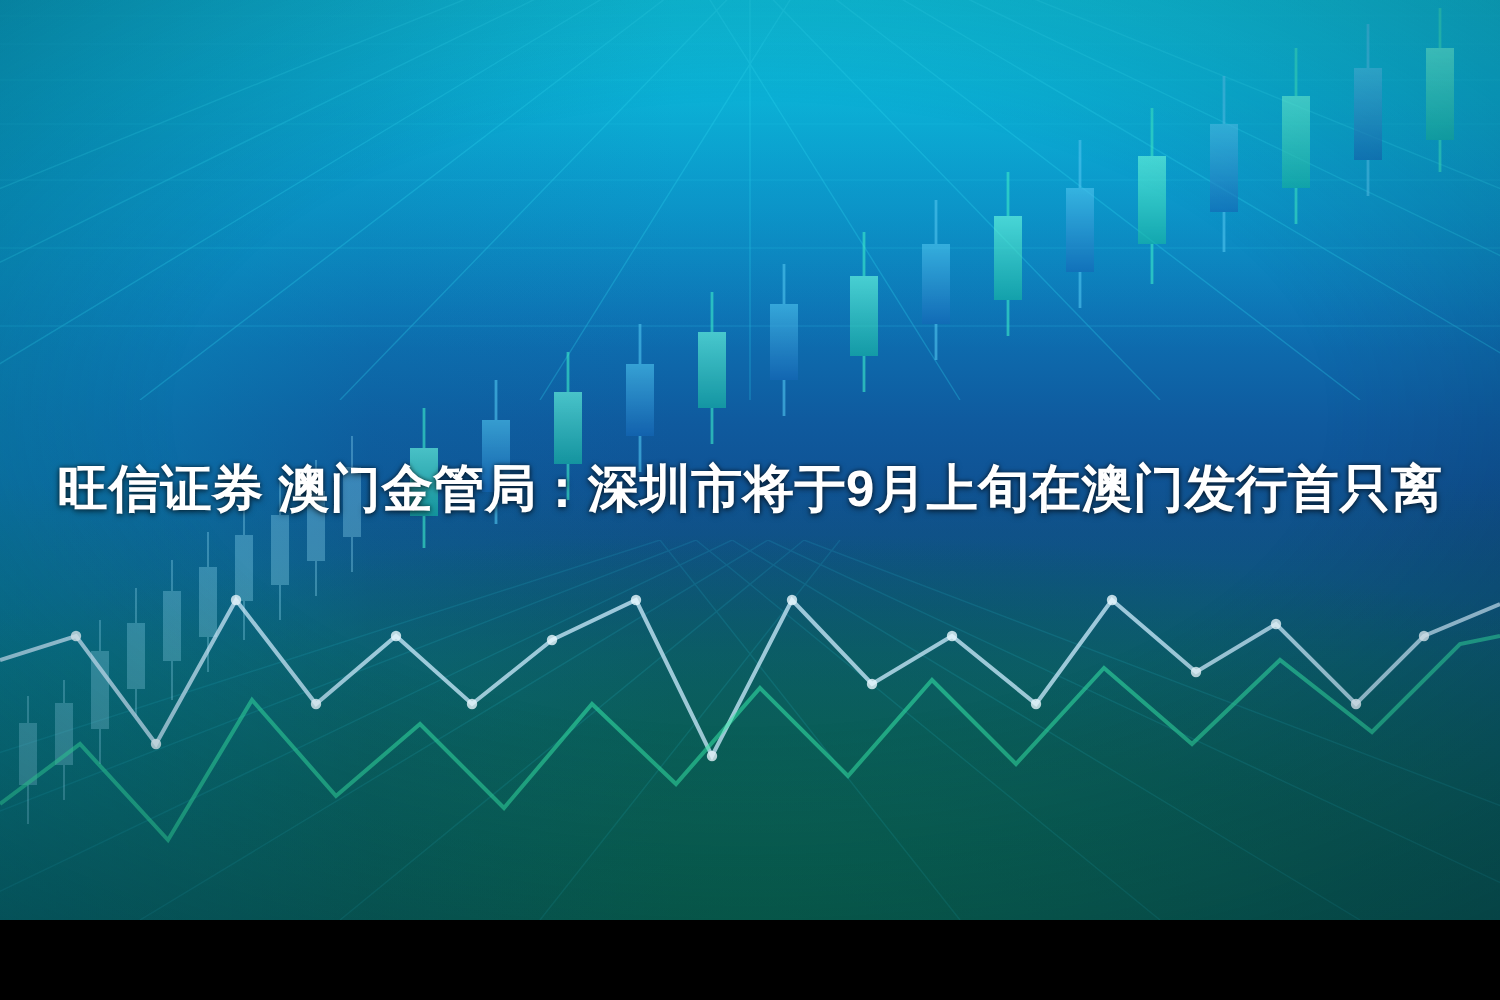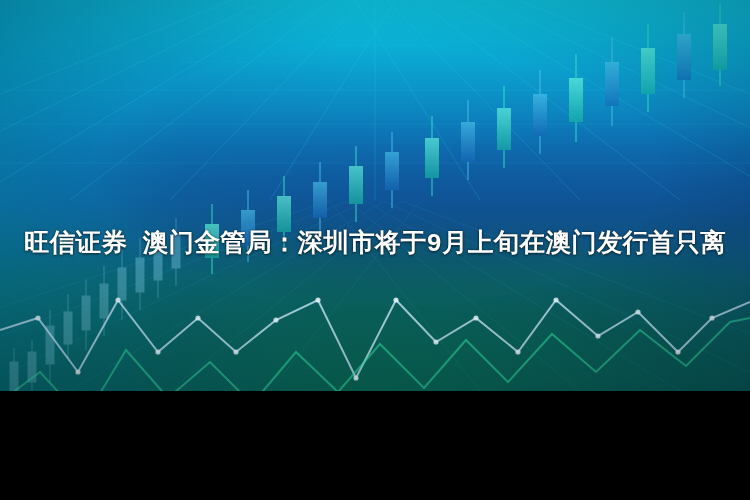--- a/index.html
+++ b/index.html
@@ -3,23 +3,23 @@
 <meta charset="utf-8">
 <style>
   html, body {
     margin: 0;
     padding: 0;
     background: #000;
   }
   #stage {
     position: relative;
     width: 750px;
-    height: 391px;
+    height: 460px;
     overflow: hidden;
-    font-family: Liberation Mono, monospace;
+    font-family: Liberation Sans, sans-serif;
   }
 
   
   .bg-base {
     position: absolute;
     inset: 0;
     background:
       radial-gradient(ellipse 120% 60% at 50% 100%, #0a5f4a 0%, #0a4f55 35%, rgba(10,60,80,0) 70%),
       linear-gradient(180deg,
         #0ab2d8 0%,

